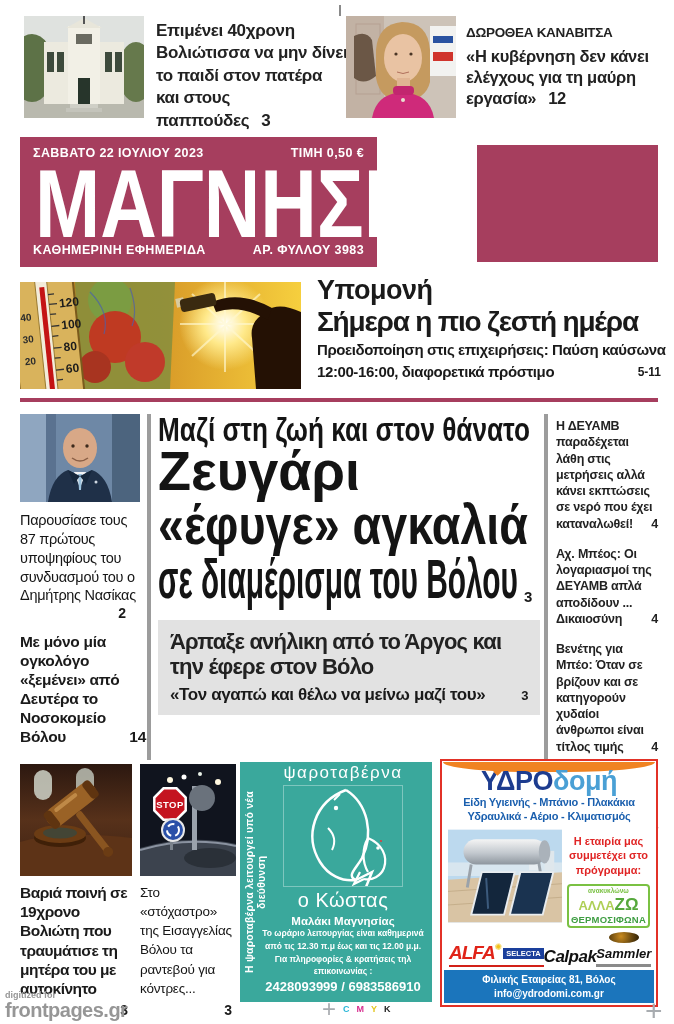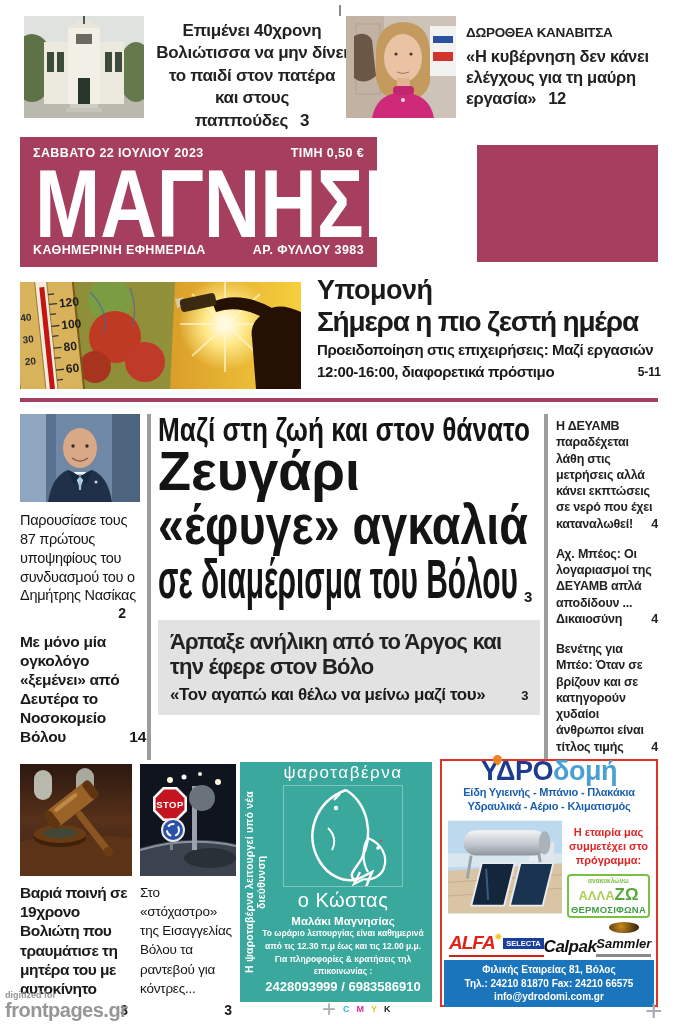--- a/index.html
+++ b/index.html
@@ -5,21 +5,21 @@
   html,body{margin:0;padding:0;background:#ffffff;}
   #page{position:relative;width:674px;height:1024px;background:#fff;overflow:hidden;
         font-family:"Liberation Sans","DejaVu Sans",sans-serif;color:#1a1a1a;}
   #page *{box-sizing:border-box;}
   .abs{position:absolute;}
   svg{display:block;}
   svg text{font-family:"Liberation Sans","DejaVu Sans",sans-serif;}
 
   
   .ph-building{left:24px;top:16px;}
-  .brief1{left:156px;top:20px;width:192px;font-weight:bold;font-size:17px;line-height:1.32;letter-spacing:-0.3px;color:#222;text-align:center;}
+  .brief1{left:156px;top:20px;width:192px;font-weight:bold;font-size:17px;line-height:1.32;letter-spacing:-0.3px;color:#222;}
   .ph-woman{left:346px;top:16px;}
   .brief2{left:466px;top:24px;width:196px;font-weight:bold;font-size:16.5px;line-height:1.3;letter-spacing:-0.3px;color:#222;}
   .kicker2{font-size:13.5px;margin-bottom:4px;}
   .pgnum{font-weight:bold;margin-left:12px;}
   .crop-tick{left:339px;top:5px;width:2px;height:11px;background:#8a8a8a;}
 
   
   .masthead{left:20px;top:137px;width:357px;height:130px;background:#a63e5e;color:#fff;
             padding:9px 13px 10px;display:flex;flex-direction:column;justify-content:space-between;}
   .mh-row{display:flex;justify-content:space-between;font-size:12.5px;font-weight:bold;letter-spacing:0.4px;}
@@ -234,21 +234,21 @@
         <text x="2" y="36" font-size="10" font-weight="bold" fill="#2c2c2c">40</text>
         <text x="2" y="58" font-size="10" font-weight="bold" fill="#2c2c2c">30</text>
         <text x="2" y="80" font-size="10" font-weight="bold" fill="#2c2c2c">20</text>
       </g>
     </svg>
   </div>
 
   <div class="abs weathertxt">
     <div class="w-kicker">Υπομονή</div>
     <div class="w-title">Σήμερα η πιο ζεστή ημέρα</div>
-    <div class="w-sub">Προειδοποίηση στις επιχειρήσεις: Μαζί εργασιών</div>
+    <div class="w-sub">Προειδοποίηση στις επιχειρήσεις: Παύση καύσωνα</div>
     <div class="w-sub">
       <span>12:00-16:00, διαφορετικά πρόστιμο</span>
       <span class="w-pg">5-11</span>
     </div>
   </div>
 
   <div class="abs rule"></div>
 
   <div class="abs lcol">
     <svg width="120" height="88" viewBox="0 0 120 88">
@@ -447,21 +447,20 @@
       </span>
       <span class="calpak">Calpak</span>
       <span class="sammler">
         <span class="sml-leaf" style="display:block;"></span>
         <span class="sml-txt">Sammler</span>
         <span class="sml-bar" style="display:block;"></span>
       </span>
     </div>
     <div class="yd-footer">
       <div>Φιλικής Εταιρείας 81, Βόλος</div>
-      <div>Τηλ.: 24210 81870 Fax: 24210 66575</div>
       <div>info@ydrodomi.com.gr</div>
     </div>
   </div>
 
   <div class="abs wm">
     <div class="wm-small">digitized for</div>
     <div class="wm-big">frontpages.gr</div>
   </div>
 
   <div class="abs cmyk">

